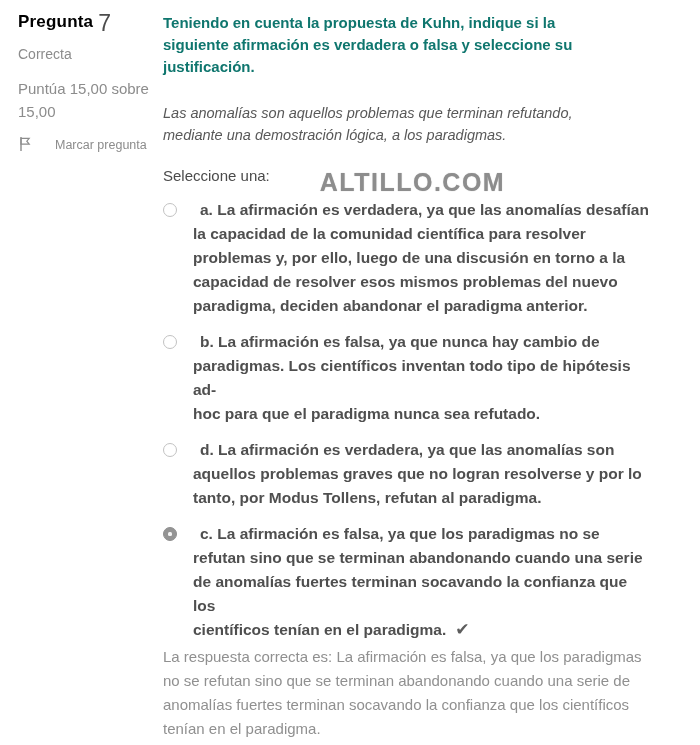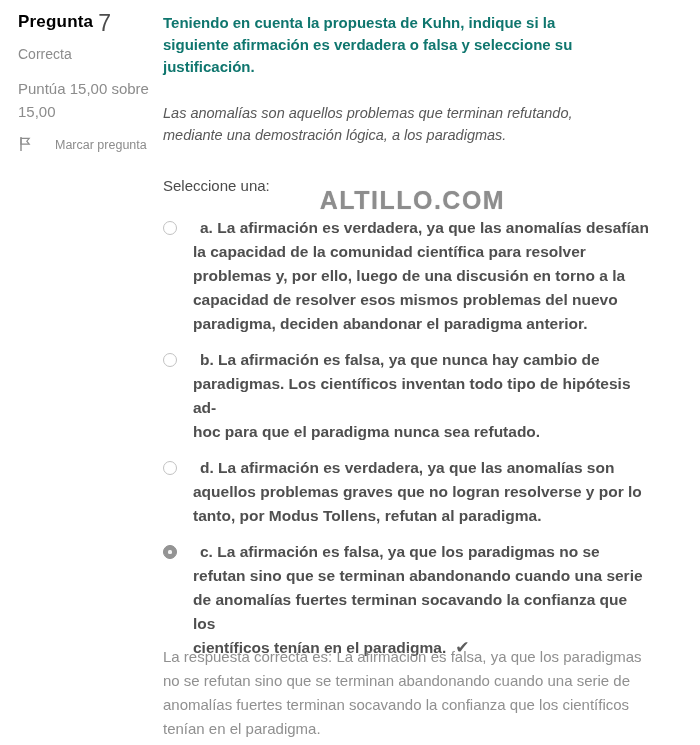--- a/index.html
+++ b/index.html
@@ -15,21 +15,21 @@
   .q-number{font-size:23px;font-weight:400;color:#4c4c4c;line-height:1;}
   .q-state{margin-top:11px;font-size:14px;color:#8c8c8c;}
   .q-grade{margin-top:15px;font-size:15px;color:#8c8c8c;line-height:23px;white-space:pre-line;}
   .flag-row{margin-top:13px;display:flex;align-items:flex-end;gap:23px;cursor:pointer;}
   .flag-row svg{display:block;}
   .flag-label{font-size:12.5px;color:#8c8c8c;}
   
   .main{position:absolute;left:163px;top:12px;width:500px;}
   .q-title{font-size:15px;font-weight:bold;color:#0f766e;line-height:22px;white-space:pre-line;}
   .q-statement{margin-top:24px;font-style:italic;font-size:14.5px;color:#585858;line-height:22px;white-space:pre-line;}
-  .prompt-row{margin-top:31px;display:flex;}
+  .prompt-row{margin-top:13px;display:flex;align-items:flex-end;}
   .prompt{font-size:15px;color:#4a4a4a;}
   .watermark{margin-left:50px;font-size:25px;font-weight:bold;letter-spacing:1.5px;color:#8d8d8d;line-height:1;position:relative;top:11px;
     text-shadow:0 0 1px #b5b5b5;}
   .options{margin-top:14px;}
   .option{display:flex;margin-bottom:12px;font-weight:bold;}
   .radio{flex:0 0 auto;width:14px;height:14px;border-radius:50%;border:1px solid #c2c2c2;background:#fff;margin-top:5px;box-sizing:border-box;position:relative;cursor:pointer;}
   .radio.selected{border:1px solid #8f8f8f;background:#949494;}
   .radio.selected::after{content:"";position:absolute;left:4px;top:4px;width:4px;height:4px;background:#f3f3f3;border-radius:1.5px;}
   .option-label{margin-left:16px;font-size:15.5px;color:#4f4f4f;line-height:24px;width:460px;text-indent:7px;cursor:default;}
   .option-label .opt-text{white-space:pre-line;}

